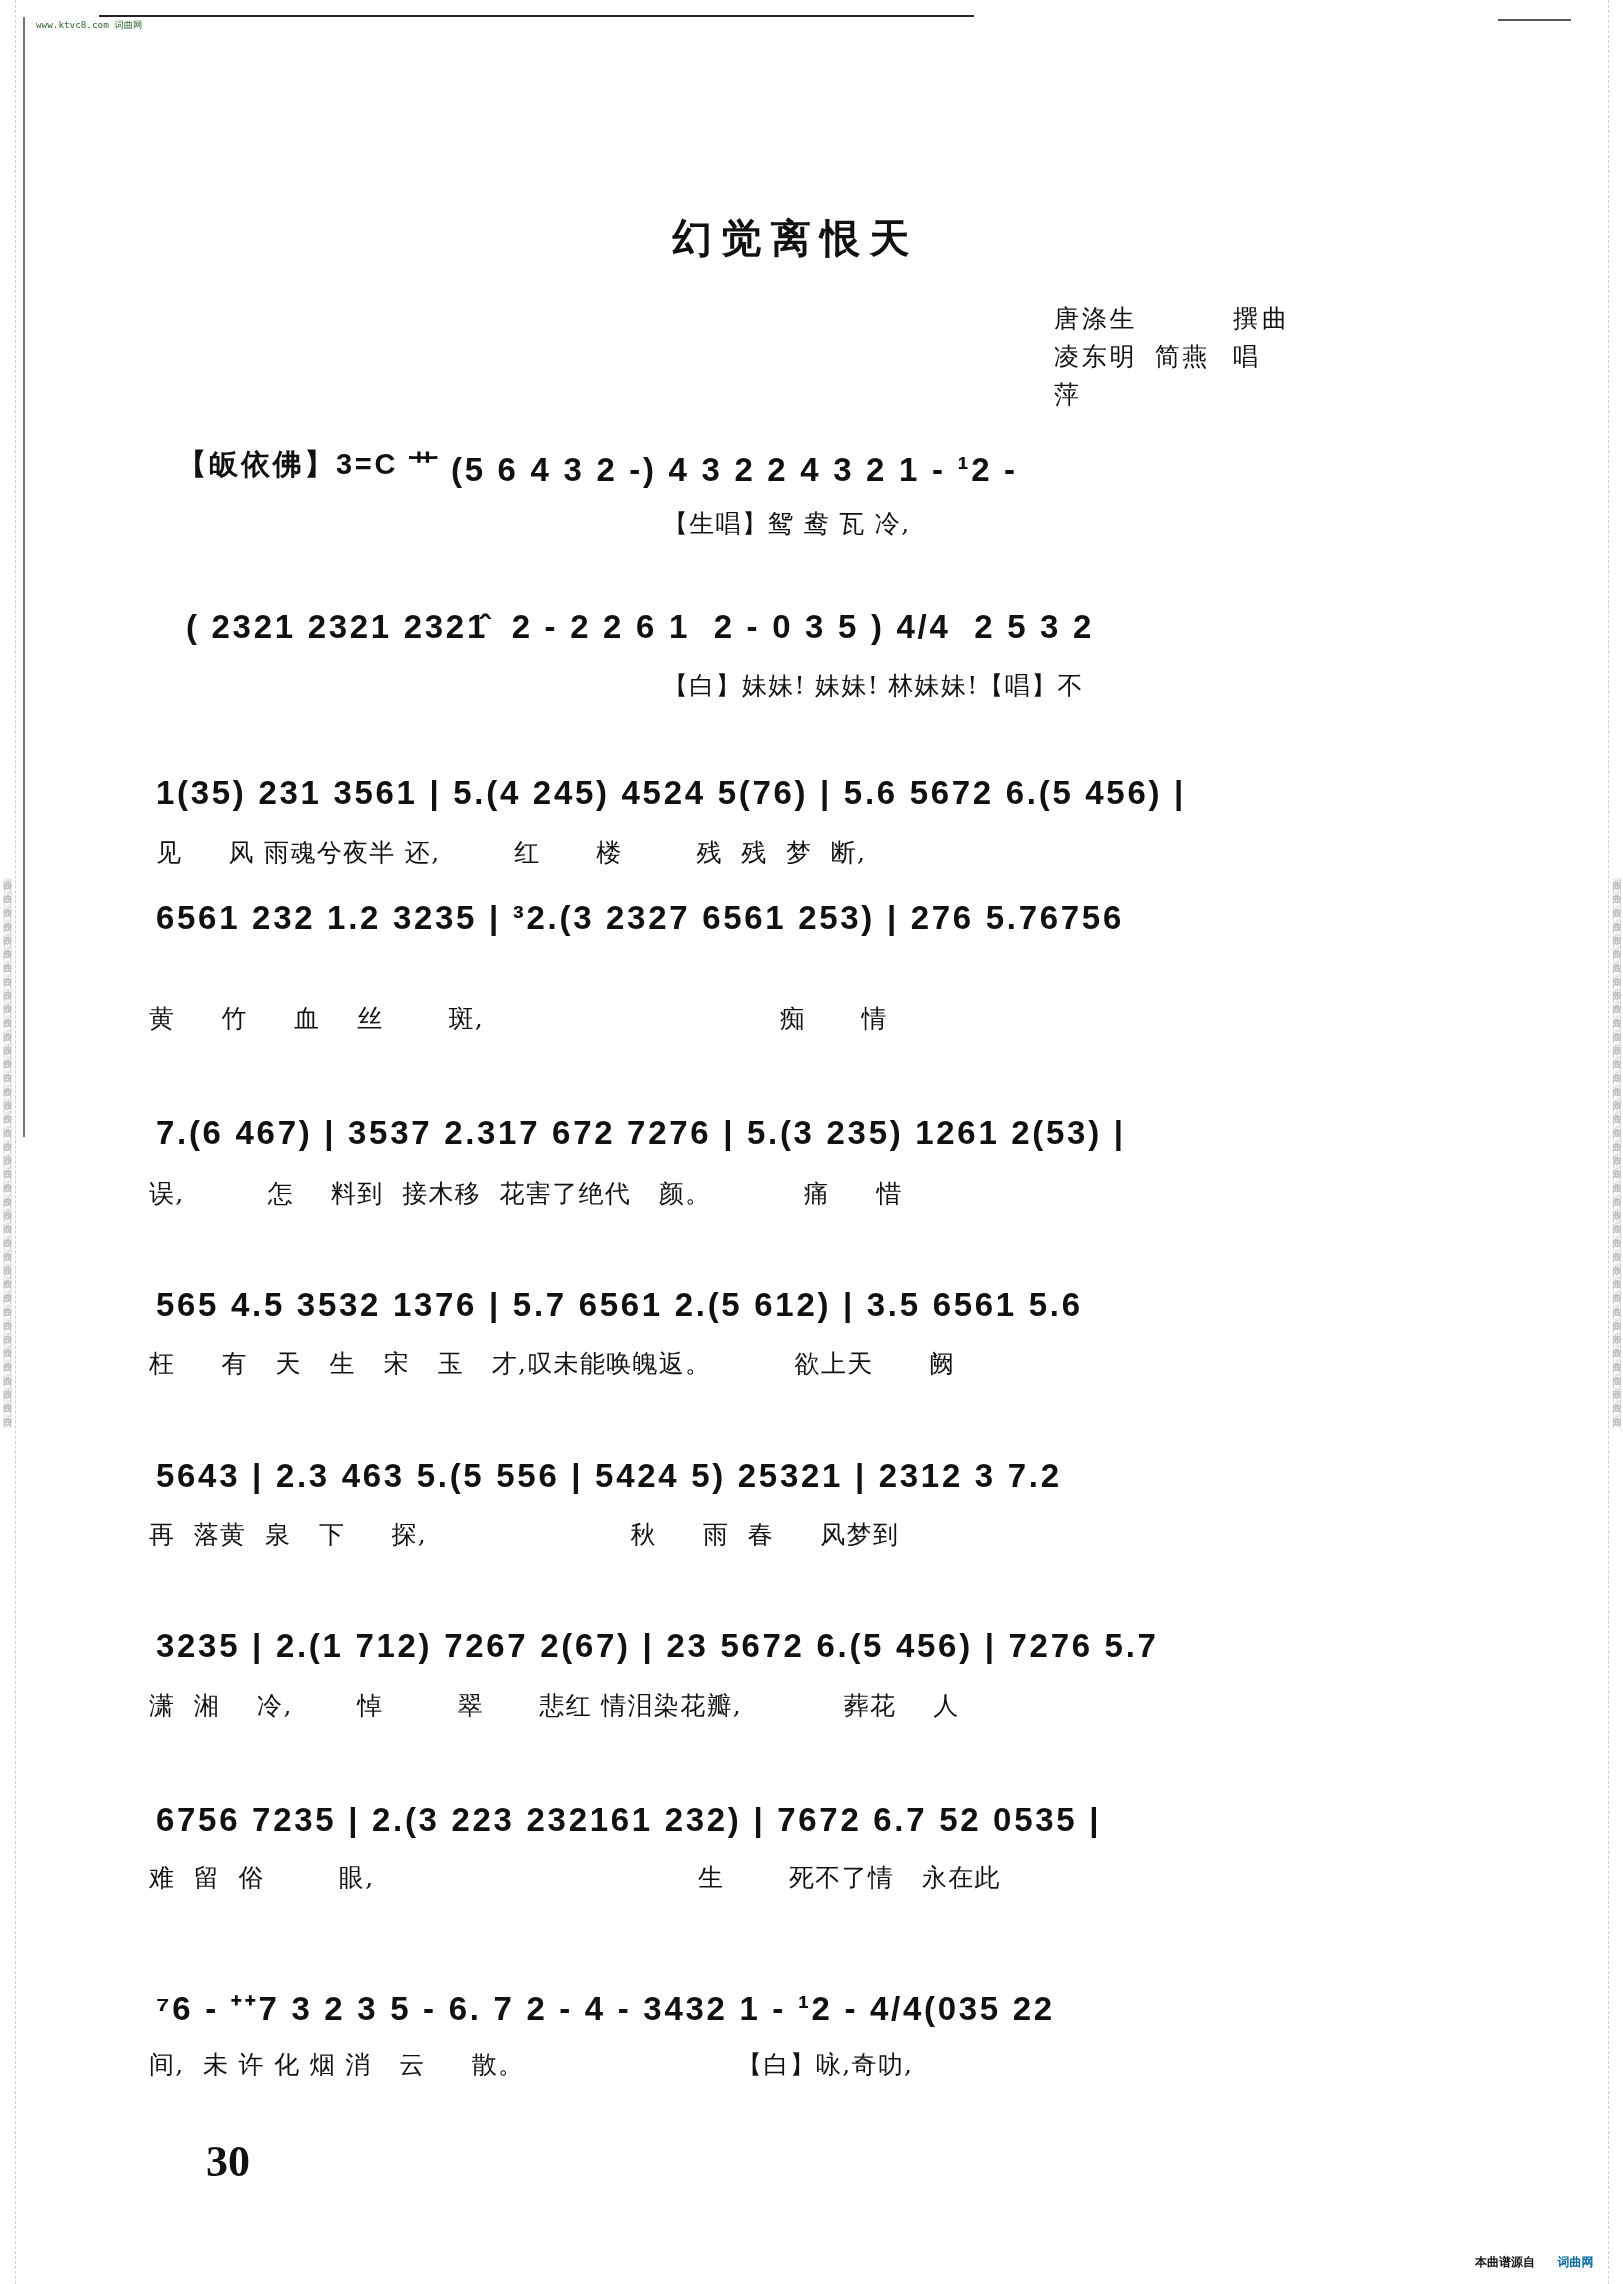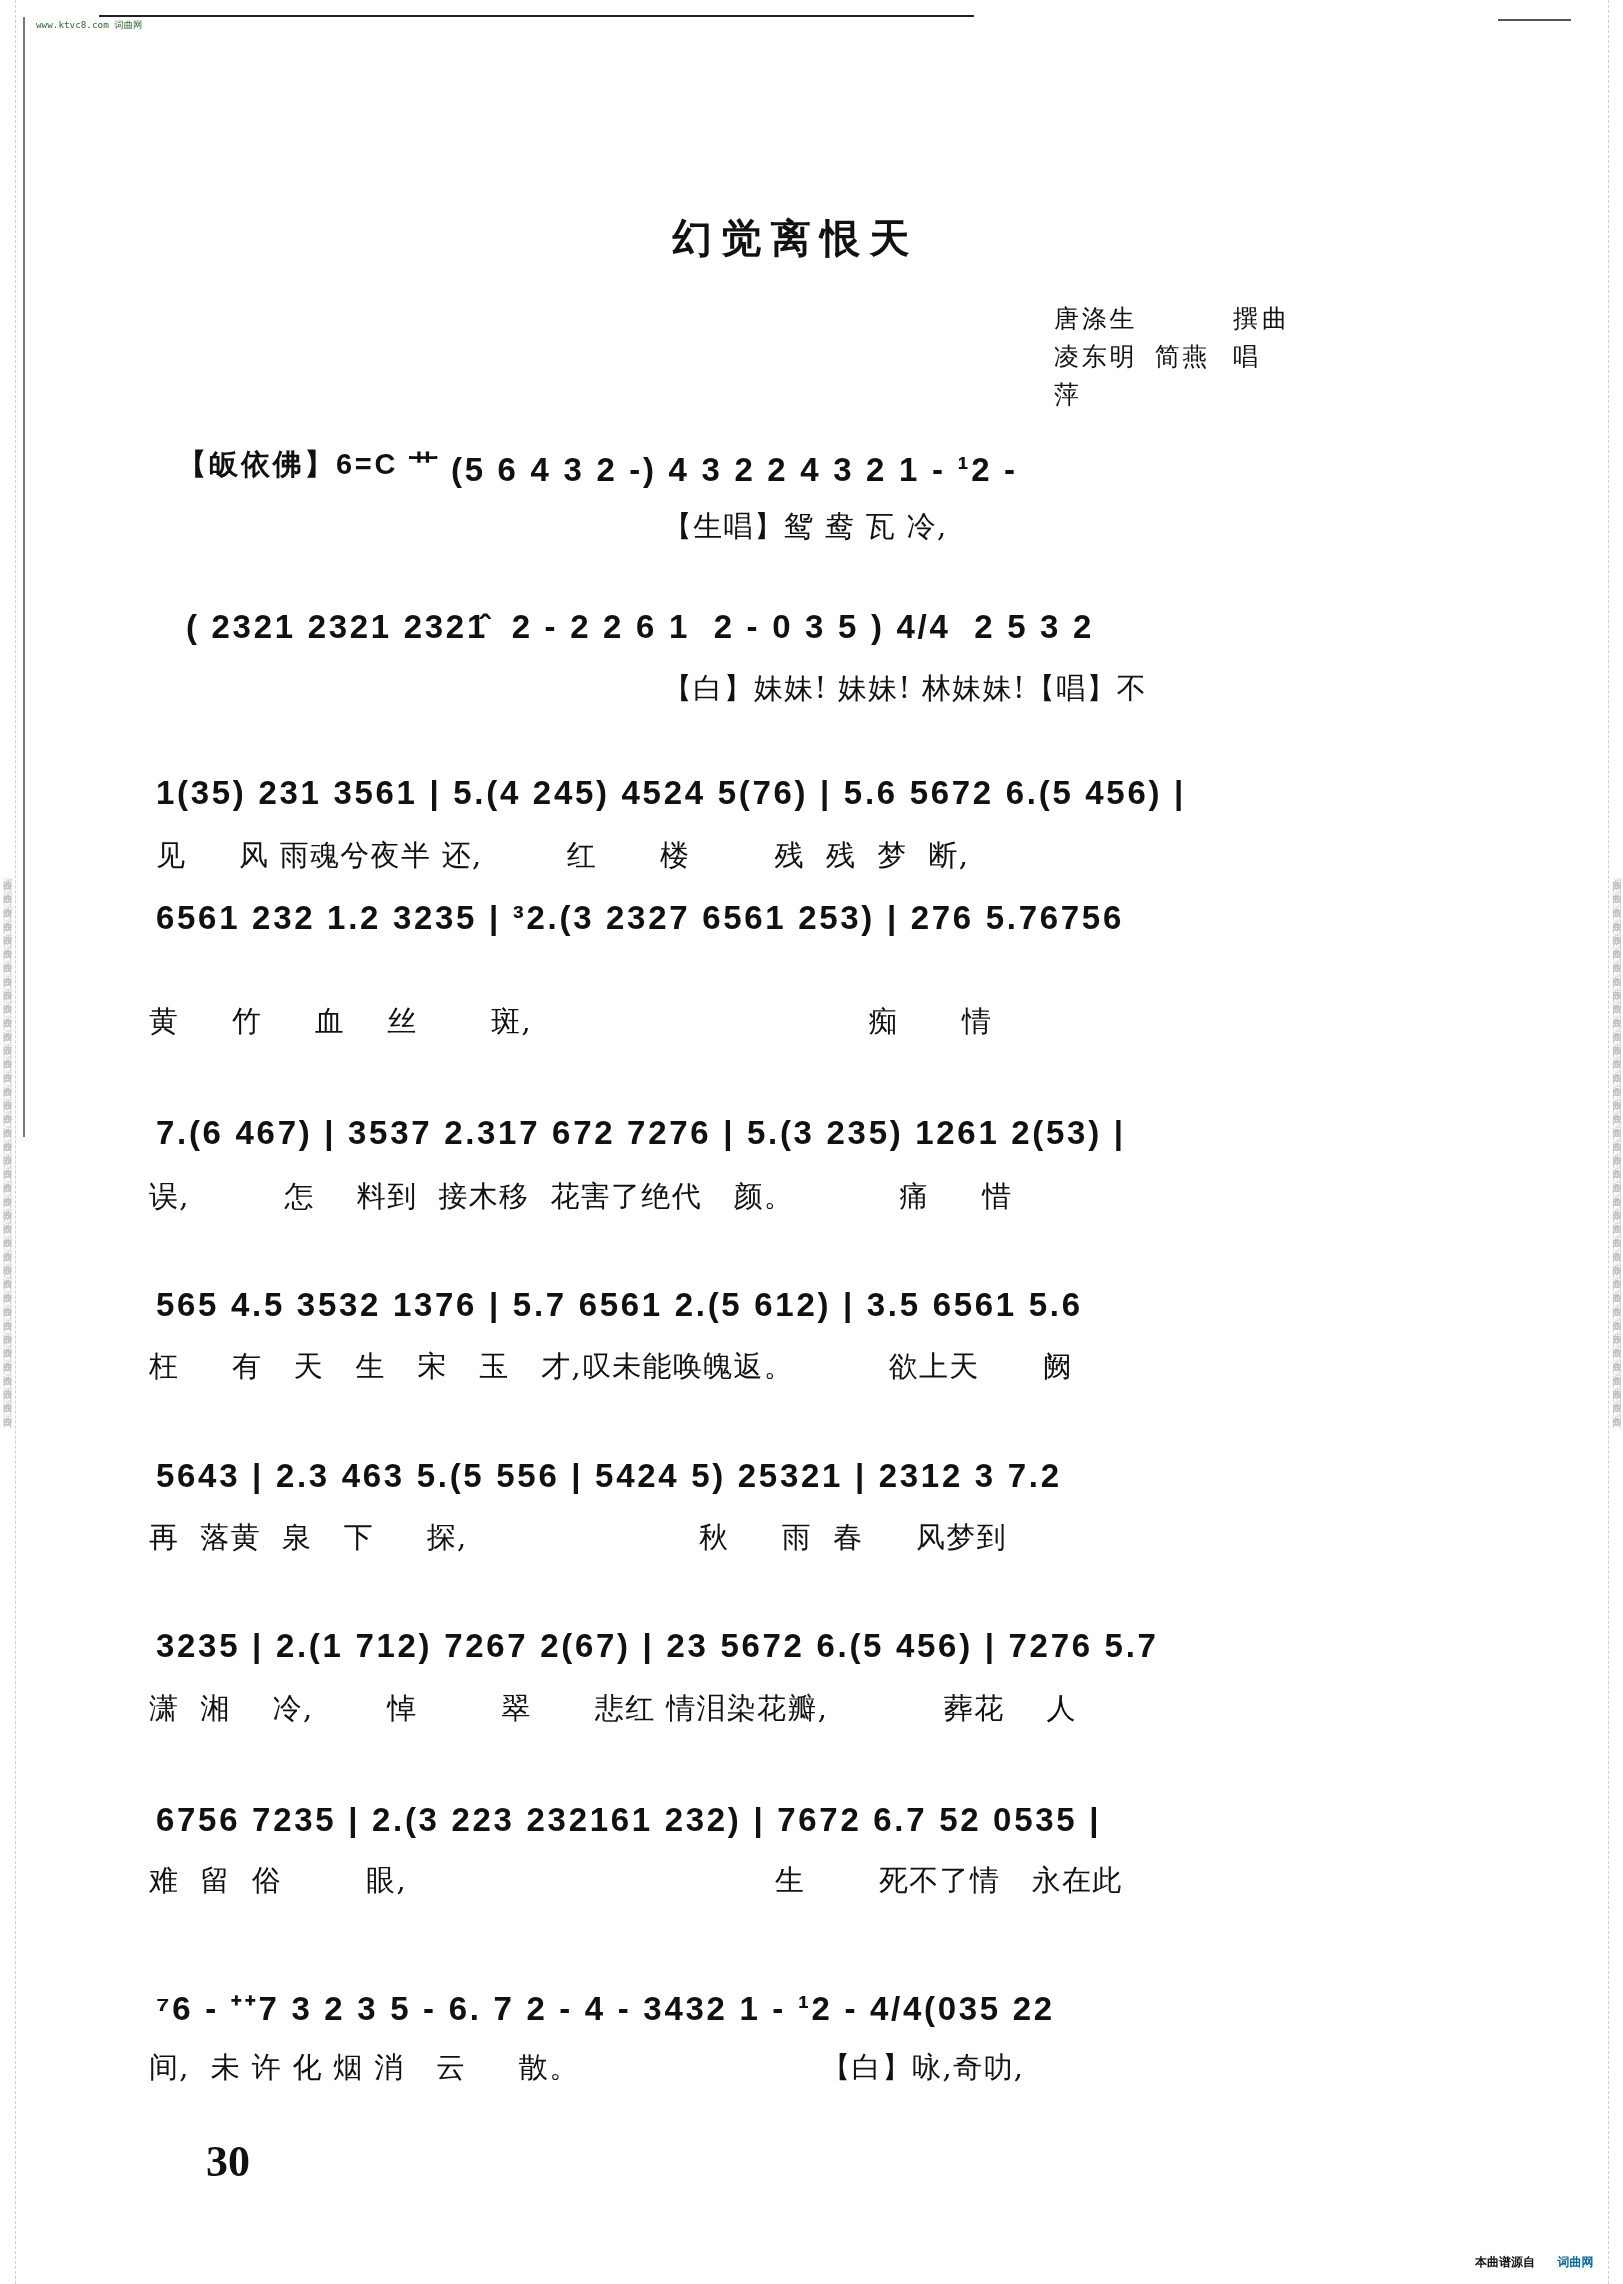--- a/index.html
+++ b/index.html
@@ -17,21 +17,21 @@
                font-size:9.3px; color:#2e6b2e; }
   .title { position:absolute; top:211px; left:0; width:1531px; text-align:center;
            font-family:"DejaVu Serif", serif; font-weight:bold; font-size:40px; letter-spacing:9.3px;padding-left:30px; }
   .credits { position:absolute; top:302px; left:1054px; font-family:Liberation Mono, monospace;
              font-size:25px; line-height:38px; }
   .credits .row { display:flex; gap:0; }
   .credits .who { width:179px; letter-spacing:2.7px; }
   .credits .role { letter-spacing:4px; }
   .notes { position:absolute; font-family:"Liberation Sans", sans-serif; font-weight:bold;
            font-size:33px; white-space:pre; letter-spacing:2.7px; }
-  .lyrics { position:absolute; font-family:"DejaVu Serif", serif; font-size:29px; white-space:pre;
+  .lyrics { position:absolute; font-family:"DejaVu Serif", serif; font-size:25px; white-space:pre;
             letter-spacing:1.3px; }
   .label { font-weight:bold; font-family:"DejaVu Sans", sans-serif; }
   .pageno { position:absolute; top:2136px; left:206px; font-family:"Liberation Serif", serif;
             font-weight:bold; font-size:44px; }
   .source { position:absolute; top:2254px; left:1475px; font-size:12px; font-weight:bold; color:#111; }
   .source .brand { color:#0369a1; margin-left:22.5px; }
 </style>
 </head>
 <body>
 
@@ -49,21 +49,21 @@
     <span class="who">唐涤生</span>
     <span class="role">撰曲</span>
   </div>
   <div class="row">
     <span class="who">凌东明  简燕萍</span>
     <span class="role">唱</span>
   </div>
 </div>
 
 <div class="notes" style="top:412px;left:156px;font-size:29px;">
-  <span class="label">【皈依佛】</span><span>6=C</span> <span>艹</span>
+  <span class="label">【皈依佛】</span><span>3=C</span> <span>艹</span>
 </div>
 <div class="notes" style="top:451px;left:451px;">(5 6 4 3 2 -) 4 3 2 2 4 3 2 1 - ¹2 -</div>
 <div class="lyrics" style="top:507px;left:663px;">【生唱】鸳 鸯 瓦 冷,</div>
 
 <div class="notes" style="top:608px;left:186px;">( 2321 2321 2321̂  2 - 2 2 6 1  2 - 0 3 5 ) 4/4  2 5 3 2</div>
 <div class="lyrics" style="top:669px;left:663px;">【白】妹妹! 妹妹! 林妹妹!【唱】不</div>
 
 <div class="notes" style="top:774px;left:156px;">1(35) 231 3561 | 5.(4 245) 4524 5(76) | 5.6 5672 6.(5 456) |</div>
 <div class="lyrics" style="top:836px;left:156px;">见     风 雨魂兮夜半 还,        红      楼        残  残  梦  断,</div>
 

